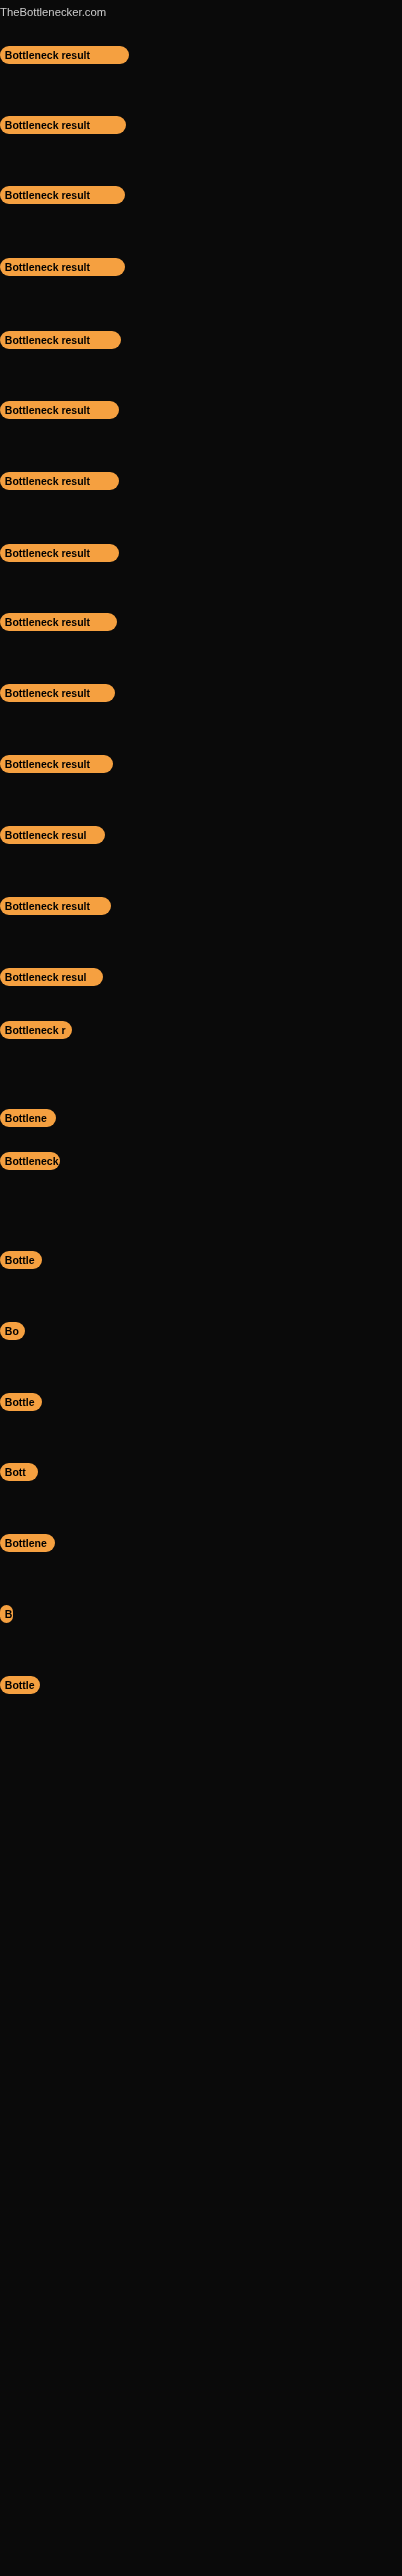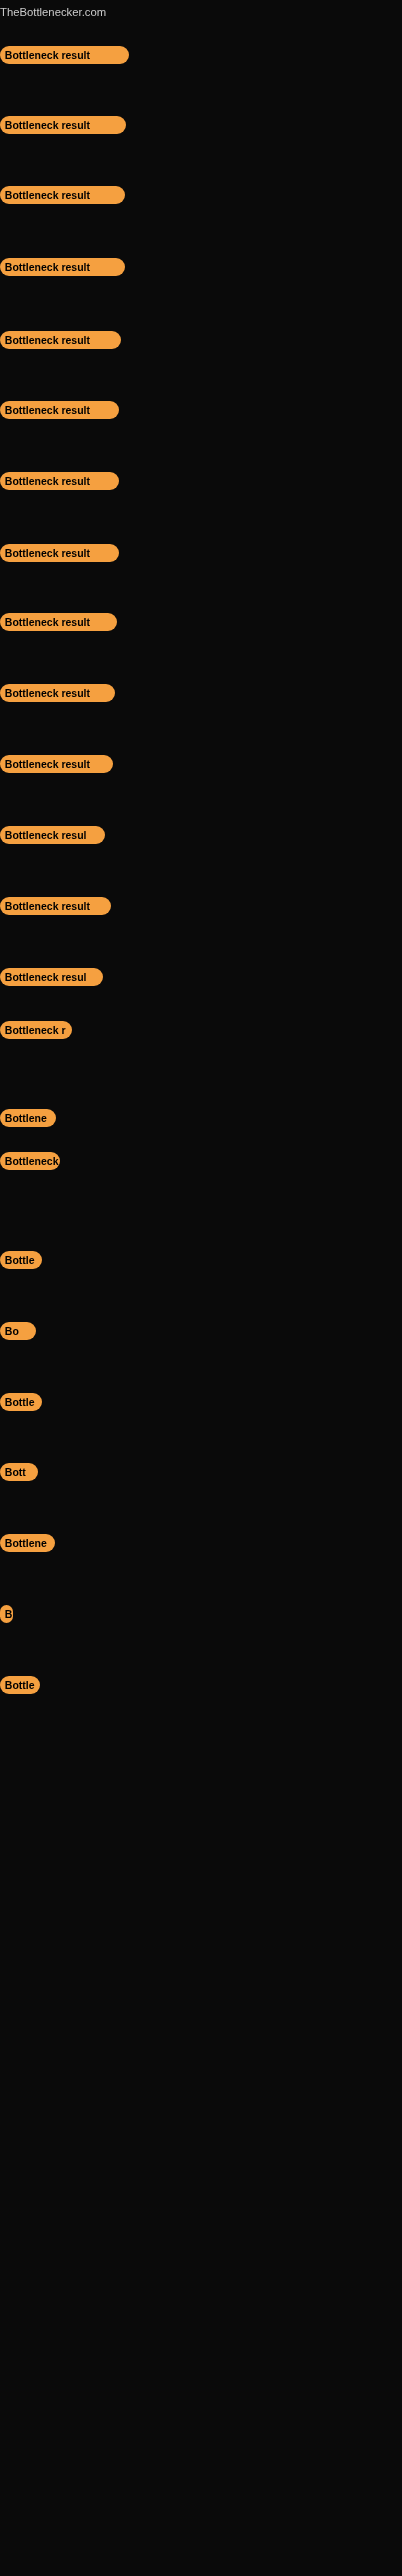--- a/index.html
+++ b/index.html
@@ -54,20 +54,20 @@
     <div class="bottleneck-item" style="top: 613px; width: 117px;">Bottleneck result</div>
     <div class="bottleneck-item" style="top: 684px; width: 115px;">Bottleneck result</div>
     <div class="bottleneck-item" style="top: 755px; width: 113px;">Bottleneck result</div>
     <div class="bottleneck-item" style="top: 826px; width: 105px;">Bottleneck resul</div>
     <div class="bottleneck-item" style="top: 897px; width: 111px;">Bottleneck result</div>
     <div class="bottleneck-item" style="top: 968px; width: 103px;">Bottleneck resul</div>
     <div class="bottleneck-item" style="top: 988px; width: 72px; margin-top: 33px;">Bottleneck r</div>
     <div class="bottleneck-item" style="top: 1109px; width: 56px;">Bottlene</div>
     <div class="bottleneck-item" style="top: 1152px; width: 60px;">Bottleneck</div>
     <div class="bottleneck-item" style="top: 1251px; width: 42px;">Bottle</div>
-    <div class="bottleneck-item" style="top: 1322px; width: 36px;">Bo</div>
+    <div class="bottleneck-item" style="top: 1322px; width: 25px;">Bo</div>
     <div class="bottleneck-item" style="top: 1393px; width: 42px;">Bottle</div>
     <div class="bottleneck-item" style="top: 1463px; width: 38px;">Bott</div>
     <div class="bottleneck-item" style="top: 1534px; width: 55px;">Bottlene</div>
     <div class="bottleneck-item" style="top: 1605px; width: 13px;">B</div>
     <div class="bottleneck-item" style="top: 1676px; width: 40px;">Bottle</div>
   </div>
 
 
 </body></html>

